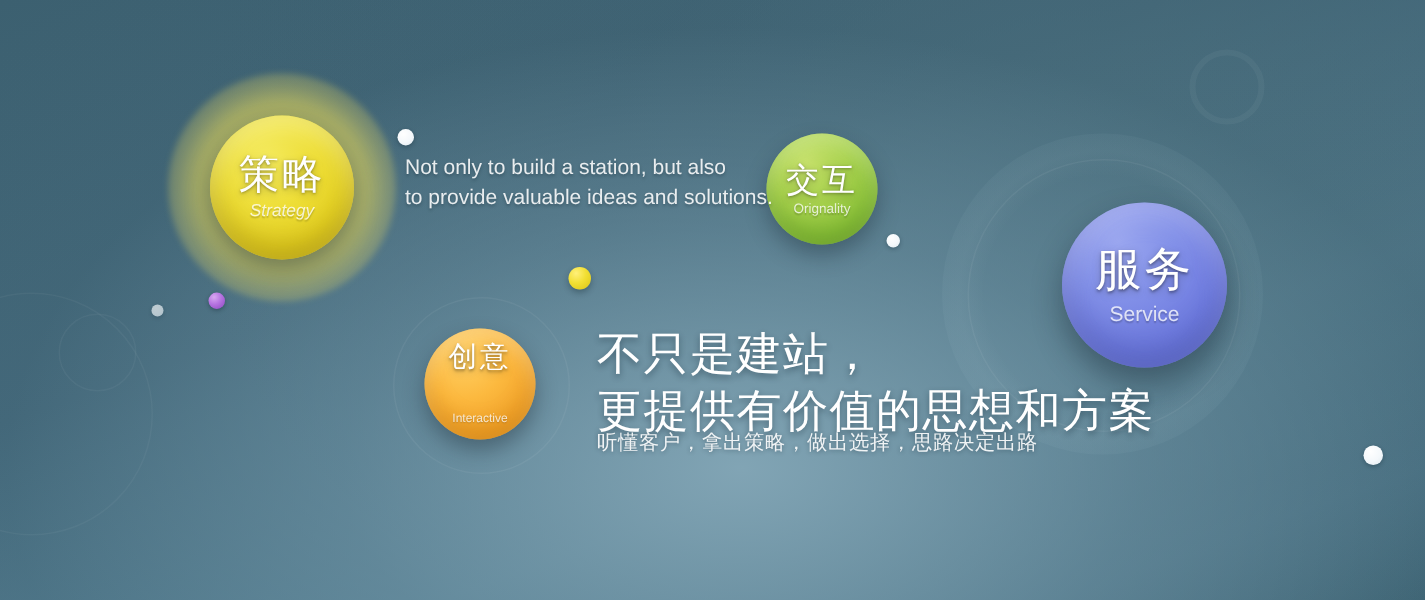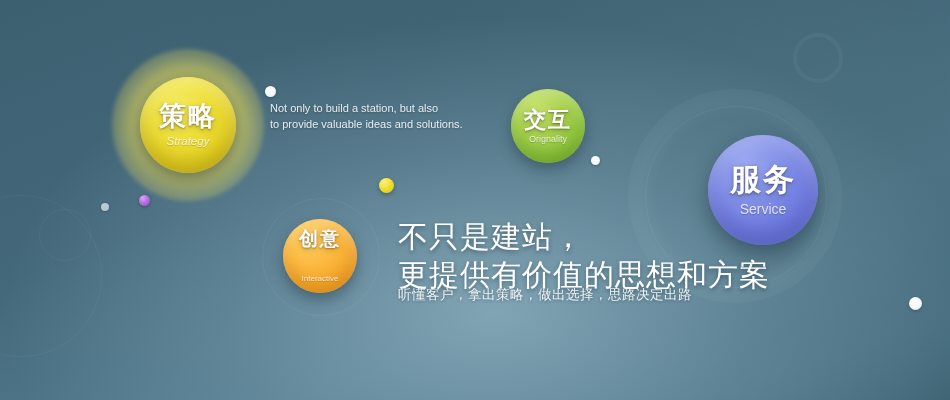--- a/index.html
+++ b/index.html
@@ -18,21 +18,21 @@
   
   .ring{position:absolute;border-radius:50%;border:1px solid rgba(255,255,255,0.055);}
   .ring.soft{border-color:rgba(255,255,255,0.045);}
   .glowring{position:absolute;border-radius:50%;
     background:radial-gradient(circle at 50% 50%, rgba(255,255,255,0.00) 52%, rgba(210,235,240,0.055) 63%, rgba(190,225,235,0.035) 76%, rgba(255,255,255,0) 92%);}
 
   
   .sphere{position:absolute;border-radius:50%;display:flex;flex-direction:column;
           align-items:center;justify-content:center;}
   .sphere .cn{
-    color:#ffffff;font-weight:bold;letter-spacing:2px;
+    color:#ffffff;font-weight:normal;letter-spacing:2px;
     text-shadow:0 1px 2px rgba(0,0,0,0.35),0 2px 6px rgba(0,0,0,0.22);
     line-height:1;
   }
   .sphere .en{
     color:rgba(255,255,255,0.78);line-height:1;margin-top:6px;
     text-shadow:0 1px 1px rgba(0,0,0,0.2);
   }
 
   
   #halo-strategy{position:absolute;left:112px;top:49px;width:152px;height:152px;border-radius:50%;
@@ -73,21 +73,21 @@
   .dot.white{background:radial-gradient(circle at 36% 30%, #ffffff 0%, #f4f8fb 55%, #dfe8ee 100%);
     box-shadow:0 1px 3px rgba(10,25,35,0.3);}
   .dot.purple{background:radial-gradient(circle at 34% 28%, #d9a8f2 0%, #b573e0 45%, #8e46c0 100%);
     box-shadow:0 1px 3px rgba(10,25,35,0.35);}
   .dot.yellow{background:radial-gradient(circle at 34% 28%, #fff07a 0%, #f2df33 45%, #d9c316 100%);
     box-shadow:0 2px 4px rgba(10,25,35,0.32);}
 
   
   #tagline{
     position:absolute;left:270px;top:101px;width:240px;
-    color:rgba(255,255,255,0.88);font-size:11px;line-height:1.45;
+    color:rgba(255,255,255,0.88);font-size:14px;line-height:1.45;
     text-shadow:0 1px 2px rgba(20,40,50,0.35);
   }
   #tagline div{white-space:nowrap;}
   #headline{
     position:absolute;left:398px;top:218px;
     color:#ffffff;font-weight:normal;font-size:30px;line-height:1.28;
     letter-spacing:1px;
     text-shadow:0 2px 4px rgba(18,38,50,0.45);
   }
   #headline div{white-space:nowrap;}

